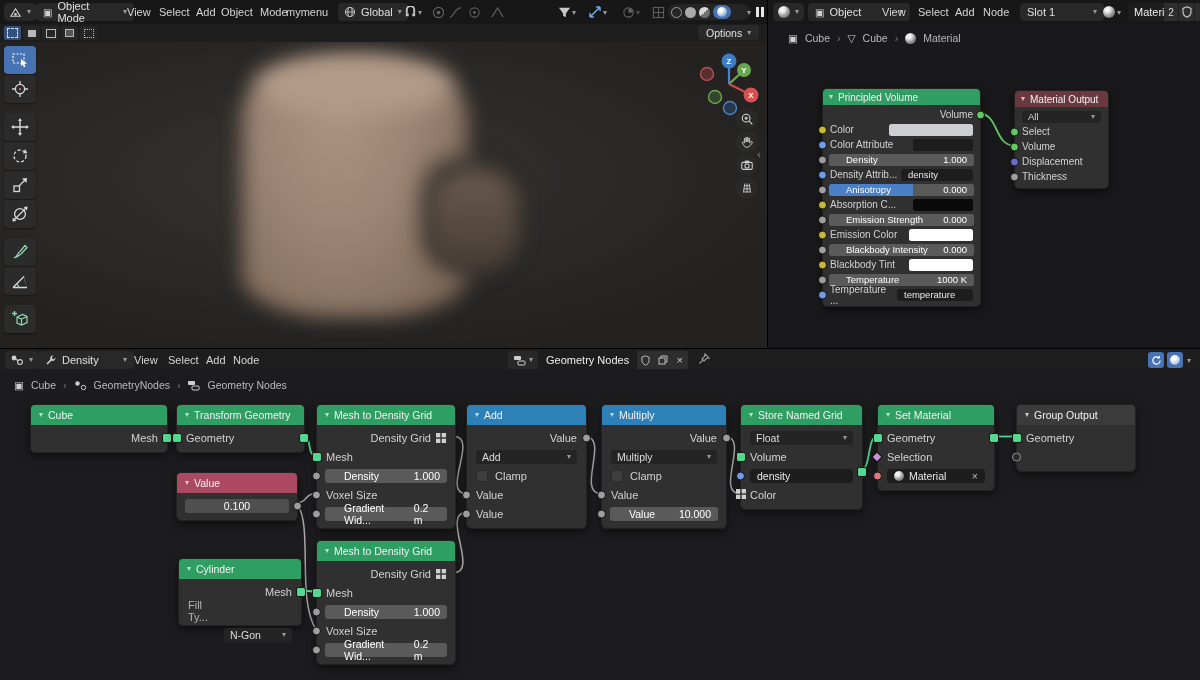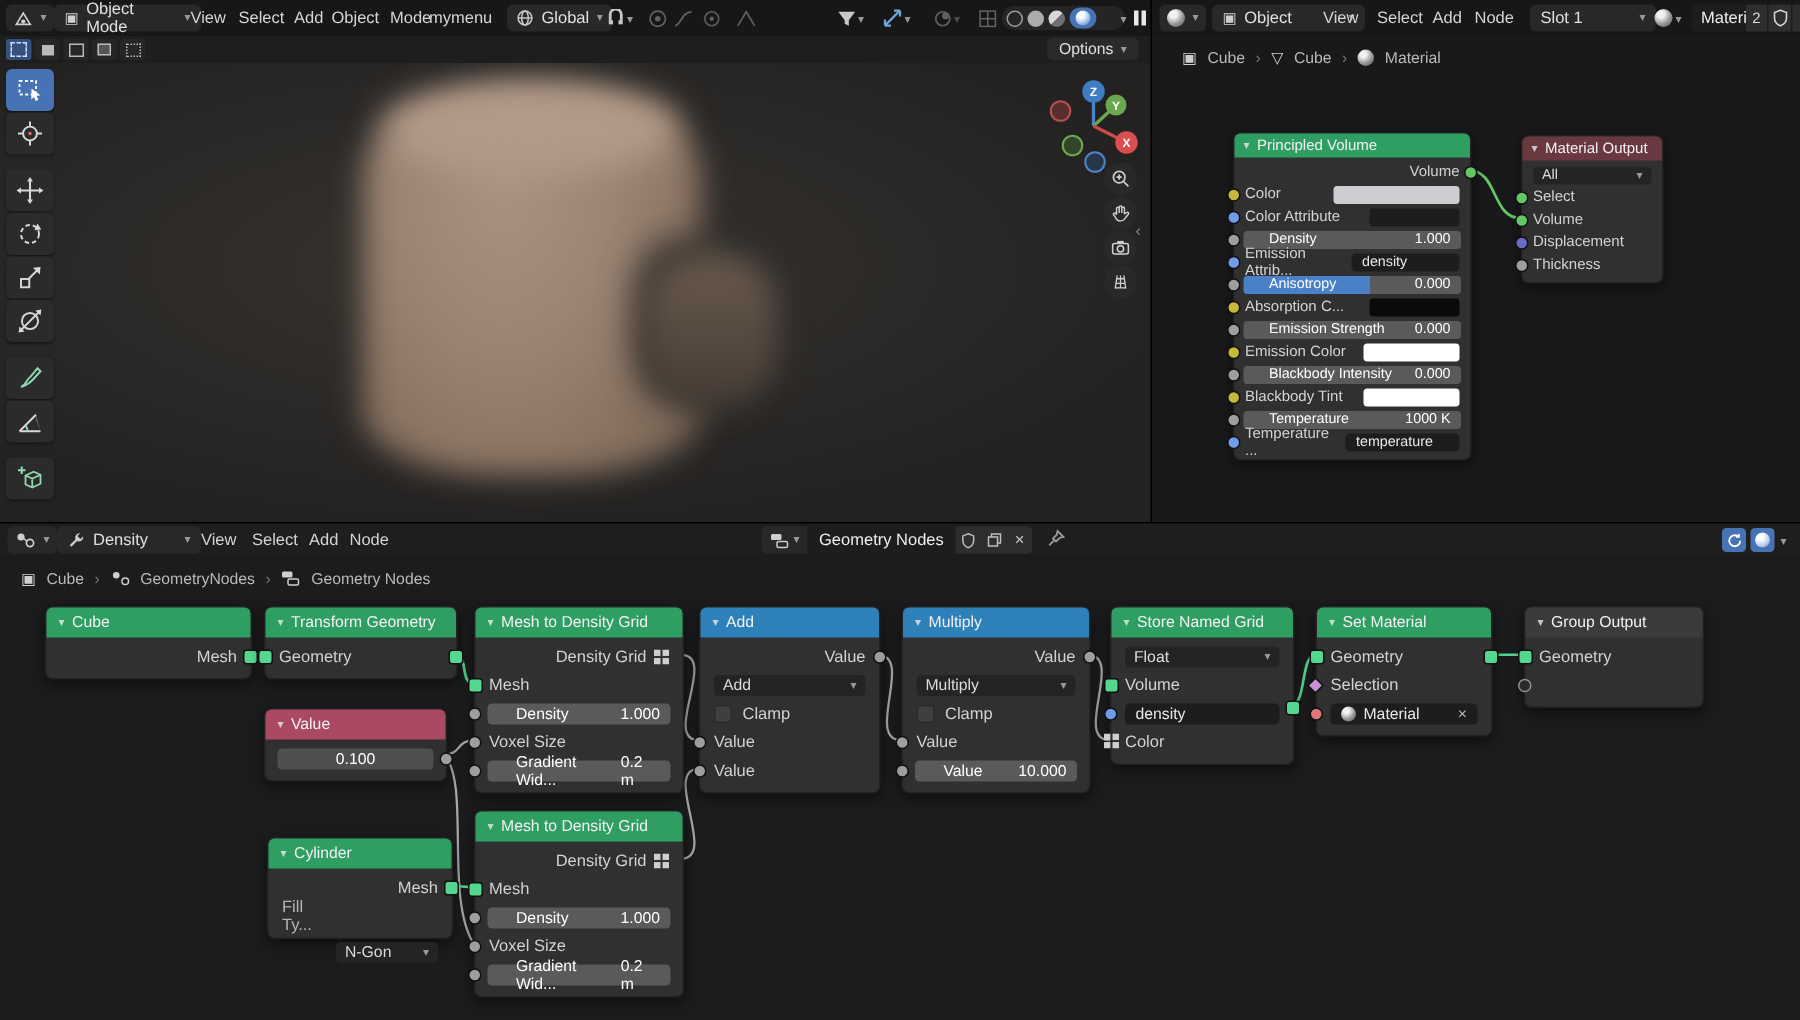--- a/index.html
+++ b/index.html
@@ -362,21 +362,21 @@
         </div>
       <div class="nrow">
           <span class="sk l" style="background:#9e9e9e;"></span>
           <span class="slider">
             <span style="padding-left:10px;">Density</span>
             <span>1.000</span>
           </span>
         </div>
       <div class="nrow">
           <span class="sk l" style="background:#6f9ce8;"></span>
-          <span>Emission Attrib...</span>
+          <span>Density Attrib...</span>
           <span class="nfield" style="flex:0 0 auto;width:58px;margin-left:auto;">
             <span>density</span>
           </span>
         </div>
       <div class="nrow">
           <span class="sk l" style="background:#9e9e9e;"></span>
           <span class="slider" style="background:linear-gradient(to right,#4a80c8 0 58%,#5a5a5a 58% 100%);">
             <span style="padding-left:10px;">Anisotropy</span>
             <span>0.000</span>
           </span>

